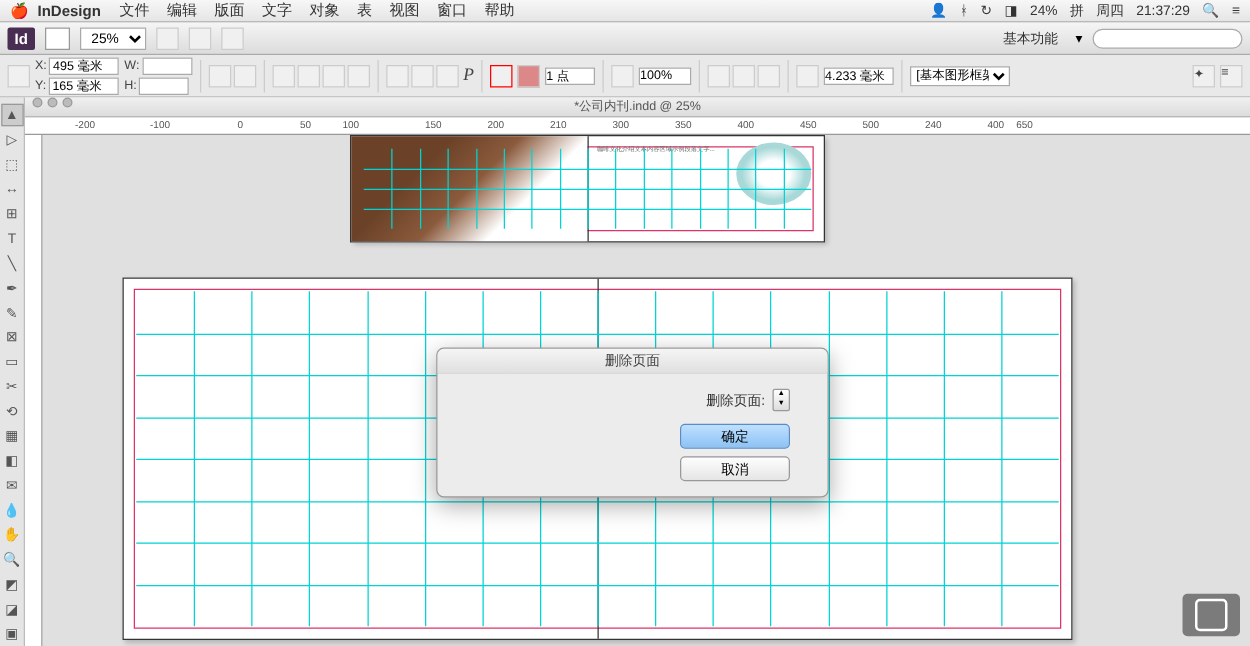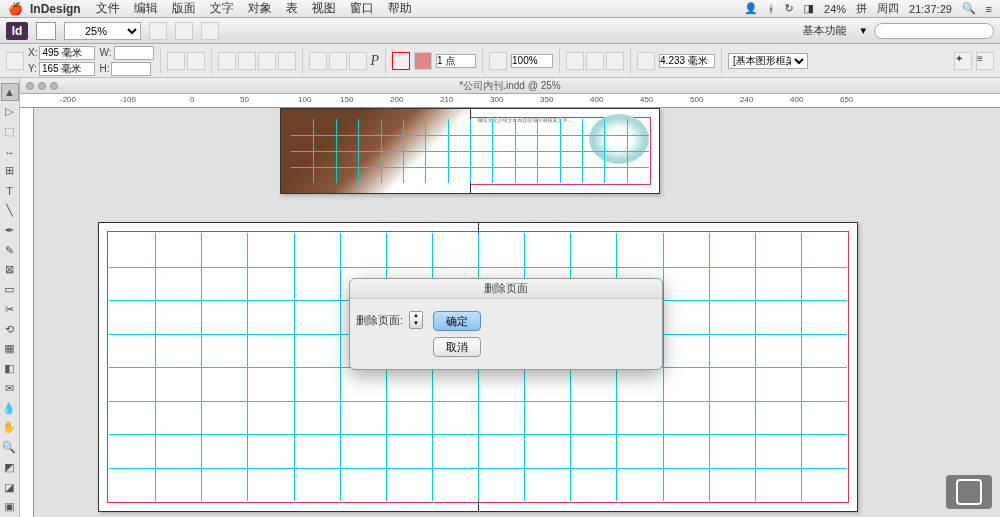--- a/index.html
+++ b/index.html
@@ -9,21 +9,21 @@
 .mac-menubar { height: 18px; background: linear-gradient(#f7f7f7, #e5e5e5); border-bottom: 1px solid #aaa; display: flex; align-items: center; padding: 0 8px; font-size: 12px; color: #333; }
 .mac-menubar .apple { width: 14px; }
 .mac-menubar .app-name { font-weight: bold; margin: 0 8px; }
 .mac-menubar .menu-item { margin: 0 7px; cursor: default; }
 .mac-menubar .right { margin-left: auto; display: flex; align-items: center; gap: 10px; font-size: 11px; }
 
 
 .app-bar { height: 26px; background: linear-gradient(#f5f5f5, #dcdcdc); border-bottom: 1px solid #aaa; display: flex; align-items: center; padding: 0 6px; gap: 8px; }
 .id-logo { width: 22px; height: 18px; background: #4a2d52; color: #fff; font-weight: bold; font-size: 12px; display: flex; align-items: center; justify-content: center; border-radius: 2px; }
 .doc-icon { width: 20px; height: 18px; border: 1px solid #999; background: #fff; }
-.zoom-select { font-size: 11px; padding: 1px 16px; border: 1px solid #aaa; background: #fff; }
+.zoom-select { font-size: 11px; padding: 1px 4px; border: 1px solid #aaa; background: #fff; }
 .app-bar .spacer { flex: 1; }
 .workspace-label { font-size: 11px; color: #333; padding: 2px 6px; }
 .search-box { width: 120px; height: 16px; border: 1px solid #aaa; border-radius: 8px; background: #fff; }
 
 
 .control-bar { height: 34px; background: #e9e9e9; border-bottom: 1px solid #bbb; display: flex; align-items: center; padding: 2px 6px; gap: 4px; font-size: 10px; color: #444; }
 .xy-group { display: flex; flex-direction: column; gap: 2px; }
 .xy-row { display: flex; align-items: center; gap: 2px; }
 .xy-row input { width: 56px; height: 14px; font-size: 10px; border: 1px solid #aaa; padding: 0 2px; }
 .ctrl-icon { width: 18px; height: 18px; border: 1px solid #ccc; background: #f0f0f0; }
@@ -33,21 +33,21 @@
 .pct-input { width: 42px; height: 14px; font-size: 10px; border: 1px solid #aaa; }
 .frame-select { width: 80px; height: 16px; font-size: 10px; border: 1px solid #aaa; background: #fff; }
 
 
 .main { display: flex; height: calc(517px - 18px - 26px - 34px); }
 .toolbox { width: 20px; background: #e5e5e5; border-right: 1px solid #bbb; display: flex; flex-direction: column; padding-top: 4px; }
 .toolbox .tool { width: 18px; height: 18px; margin: 1px auto; border: 1px solid transparent; display: flex; align-items: center; justify-content: center; font-size: 11px; color: #555; }
 .toolbox .tool.active { background: #ccc; border-color: #999; }
 
 .canvas-area { flex: 1; display: flex; flex-direction: column; background: #ddd; position: relative; }
-.doc-titlebar { height: 16px; background: linear-gradient(#f0f0f0, #dcdcdc); border-bottom: 1px solid #aaa; display: flex; align-items: center; justify-content: center; font-size: 10px; color: #555; position: relative; }
+.doc-titlebar { height: 16px; background: linear-gradient(#f0f0f0, #dcdcdc); border-bottom: 1px solid #aaa; display: flex; justify-content: center; font-size: 10px; color: #555; position: relative; }
 .traffic-lights { position: absolute; left: 6px; display: flex; gap: 4px; }
 .traffic-lights span { width: 8px; height: 8px; border-radius: 50%; background: #bbb; border: 1px solid #999; }
 .ruler-h { height: 14px; background: #fff; border-bottom: 1px solid #999; position: relative; overflow: hidden; font-size: 8px; color: #555; }
 .ruler-h span { position: absolute; top: 1px; }
 .viewport { flex: 1; background: #e0e0e0; position: relative; overflow: hidden; }
 .ruler-v { position: absolute; left: 0; top: 0; bottom: 0; width: 14px; background: #fff; border-right: 1px solid #999; }
 
 .spread { position: absolute; background: #fff; border: 1px solid #333; box-shadow: 2px 2px 4px rgba(0,0,0,0.2); }
 .spread1 { left: 260px; top: 0; width: 380px; height: 86px; }
 .spread2 { left: 78px; top: 114px; width: 760px; height: 290px; }
@@ -64,28 +64,28 @@
 
 
 .panels { width: 130px; background: #e5e5e5; border-left: 1px solid #bbb; }
 .panel-item { height: 28px; border-bottom: 1px solid #ccc; display: flex; align-items: center; padding: 0 8px; gap: 8px; font-size: 11px; color: #444; }
 .panel-item .picon { width: 16px; height: 14px; border: 1px solid #888; background: #f5f5f5; }
 .panel-gap { height: 20px; }
 
 
 .dialog-overlay { position: absolute; left: 349px; top: 278px; width: 314px; background: #ececec; border: 1px solid #999; border-radius: 6px; box-shadow: 0 6px 20px rgba(0,0,0,0.35); }
 .dialog-title { height: 20px; display: flex; align-items: center; justify-content: center; font-size: 11px; color: #444; background: linear-gradient(#f5f5f5,#e0e0e0); border-bottom: 1px solid #ccc; border-radius: 6px 6px 0 0; }
-.dialog-body { padding: 12px 6px; display: flex; align-items: flex-start; gap: 10px; }
+.dialog-body { padding: 12px 30px; display: flex; align-items: flex-end; gap: 10px; flex-direction: column; }
 .dialog-left { display: flex; align-items: center; gap: 6px; }
 .dialog-left label { font-size: 11px; color: #333; }
 .page-input { width: 120px; height: 18px; border: 1px solid #7a9cc6; background: #fff; font-size: 11px; padding: 0 4px; color: #333; }
 .stepper { width: 14px; height: 18px; border: 1px solid #999; background: linear-gradient(#fff,#ddd); border-radius: 2px; display:flex; flex-direction:column; }
 .stepper div { flex:1; font-size:6px; text-align:center; }
 .dialog-buttons { display: flex; flex-direction: column; gap: 6px; }
-.dlg-btn { width: 48px; height: 20px; border-radius: 4px; font-size: 11px; border: 1px solid #999; background: linear-gradient(#fefefe,#e5e5e5); cursor: pointer; }
+.dlg-btn { width: 88px; height: 20px; border-radius: 4px; font-size: 11px; border: 1px solid #999; background: linear-gradient(#fefefe,#e5e5e5); cursor: pointer; }
 .dlg-btn.primary { background: linear-gradient(#bfe0ff,#8cc2f5); border-color: #5a8dc8; }
 
 
 .watermark { position: absolute; right: 8px; bottom: 8px; display: flex; align-items: center; gap: 6px; color: #fff; background: rgba(0,0,0,0.45); padding: 4px 10px; border-radius: 4px; font-size: 14px; font-weight: bold; }
 .watermark .logo { width: 26px; height: 26px; border: 2px solid #fff; border-radius: 4px; position: relative; }
 .watermark .sub { font-size: 8px; font-weight: normal; display: block; letter-spacing: 0.5px; }
 </style>
 </head>
 <body>
 
@@ -229,32 +229,32 @@
         <span></span>
         <span></span>
       </div>
       <span>*公司内刊.indd @ 25%</span>
     </div>
     <div class="ruler-h">
       <span style="left:40px">-200</span>
       <span style="left:100px">-100</span>
       <span style="left:170px">0</span>
       <span style="left:220px">50</span>
-      <span style="left:278px">100</span>
+      <span style="left:254px">100</span>
       <span style="left:320px">150</span>
       <span style="left:370px">200</span>
       <span style="left:420px">210</span>
       <span style="left:470px">300</span>
       <span style="left:520px">350</span>
       <span style="left:570px">400</span>
       <span style="left:620px">450</span>
       <span style="left:670px">500</span>
       <span style="left:720px">240</span>
       <span style="left:770px">400</span>
-      <span style="left:820px">650</span>
+      <span style="left:793px">650</span>
     </div>
     <div class="viewport">
       <div class="ruler-v"></div>
 
       <div class="spread spread1">
         <div class="margin-box"></div>
         <div class="coffee-img"></div>
         <div class="coffee-cup"></div>
         <div class="text-block" style="left:52%;top:8px;width:44%">咖啡文化介绍文本内容区域示例段落文字...</div>
         <div class="page-divider" style="left:50%"></div>

